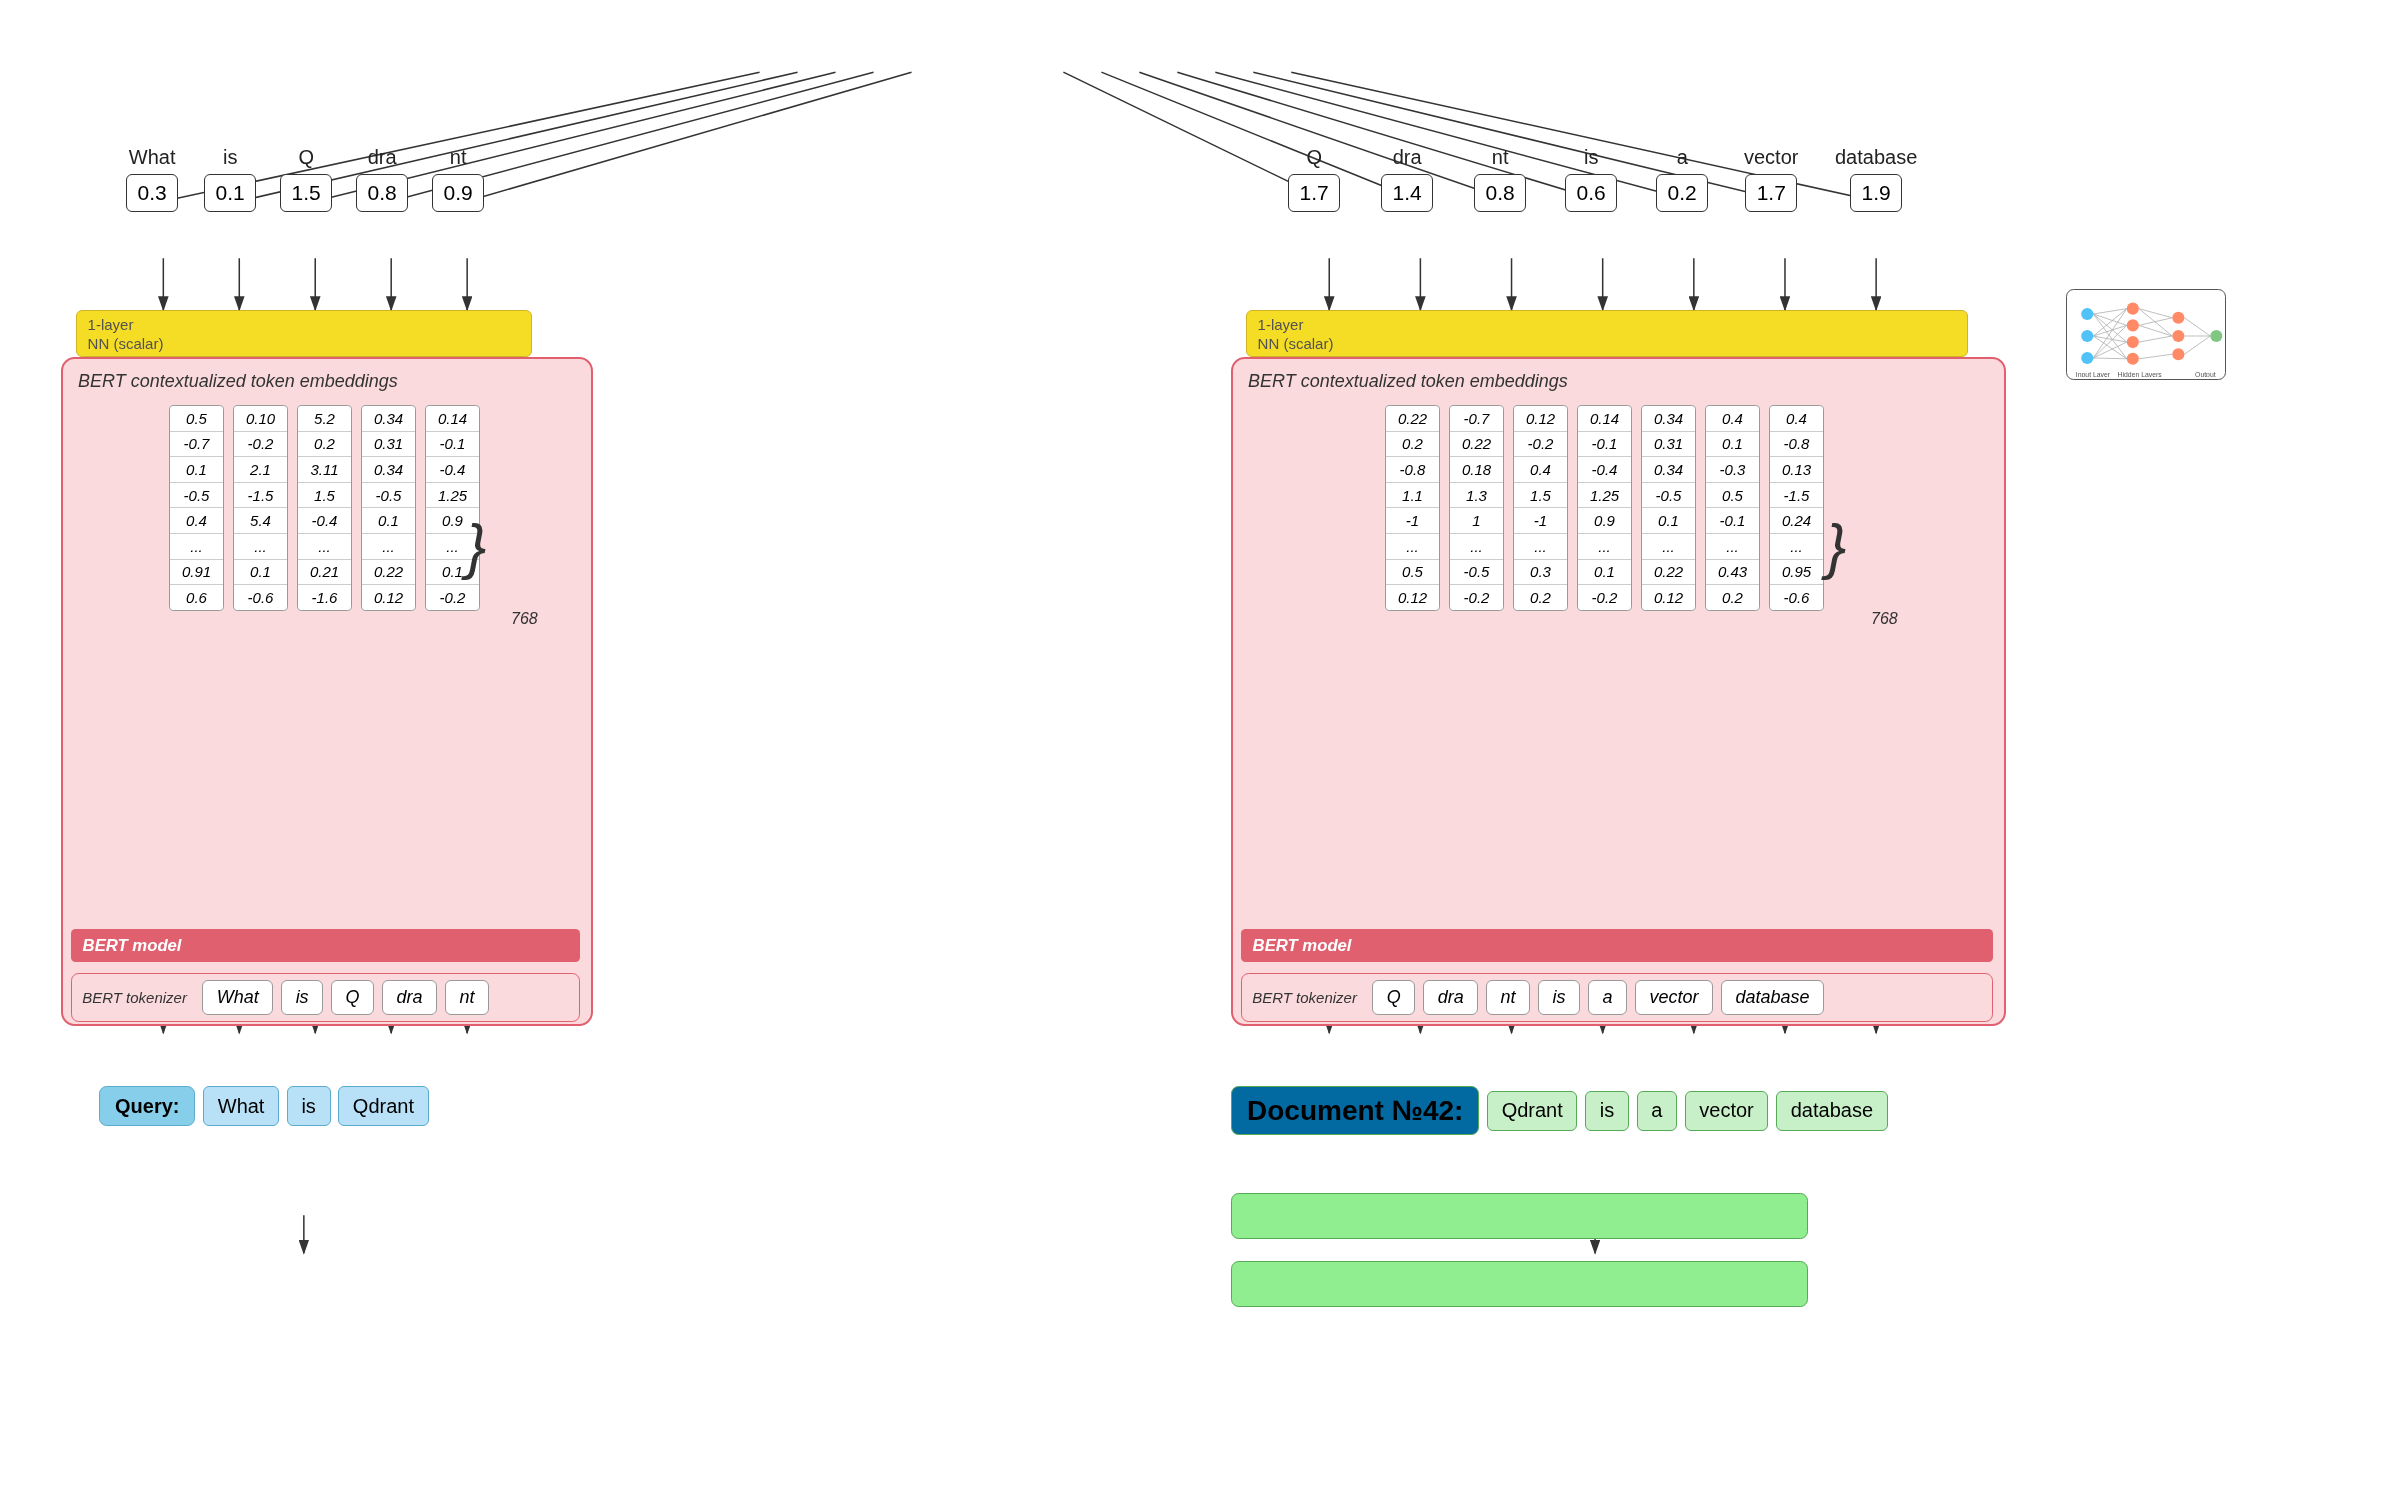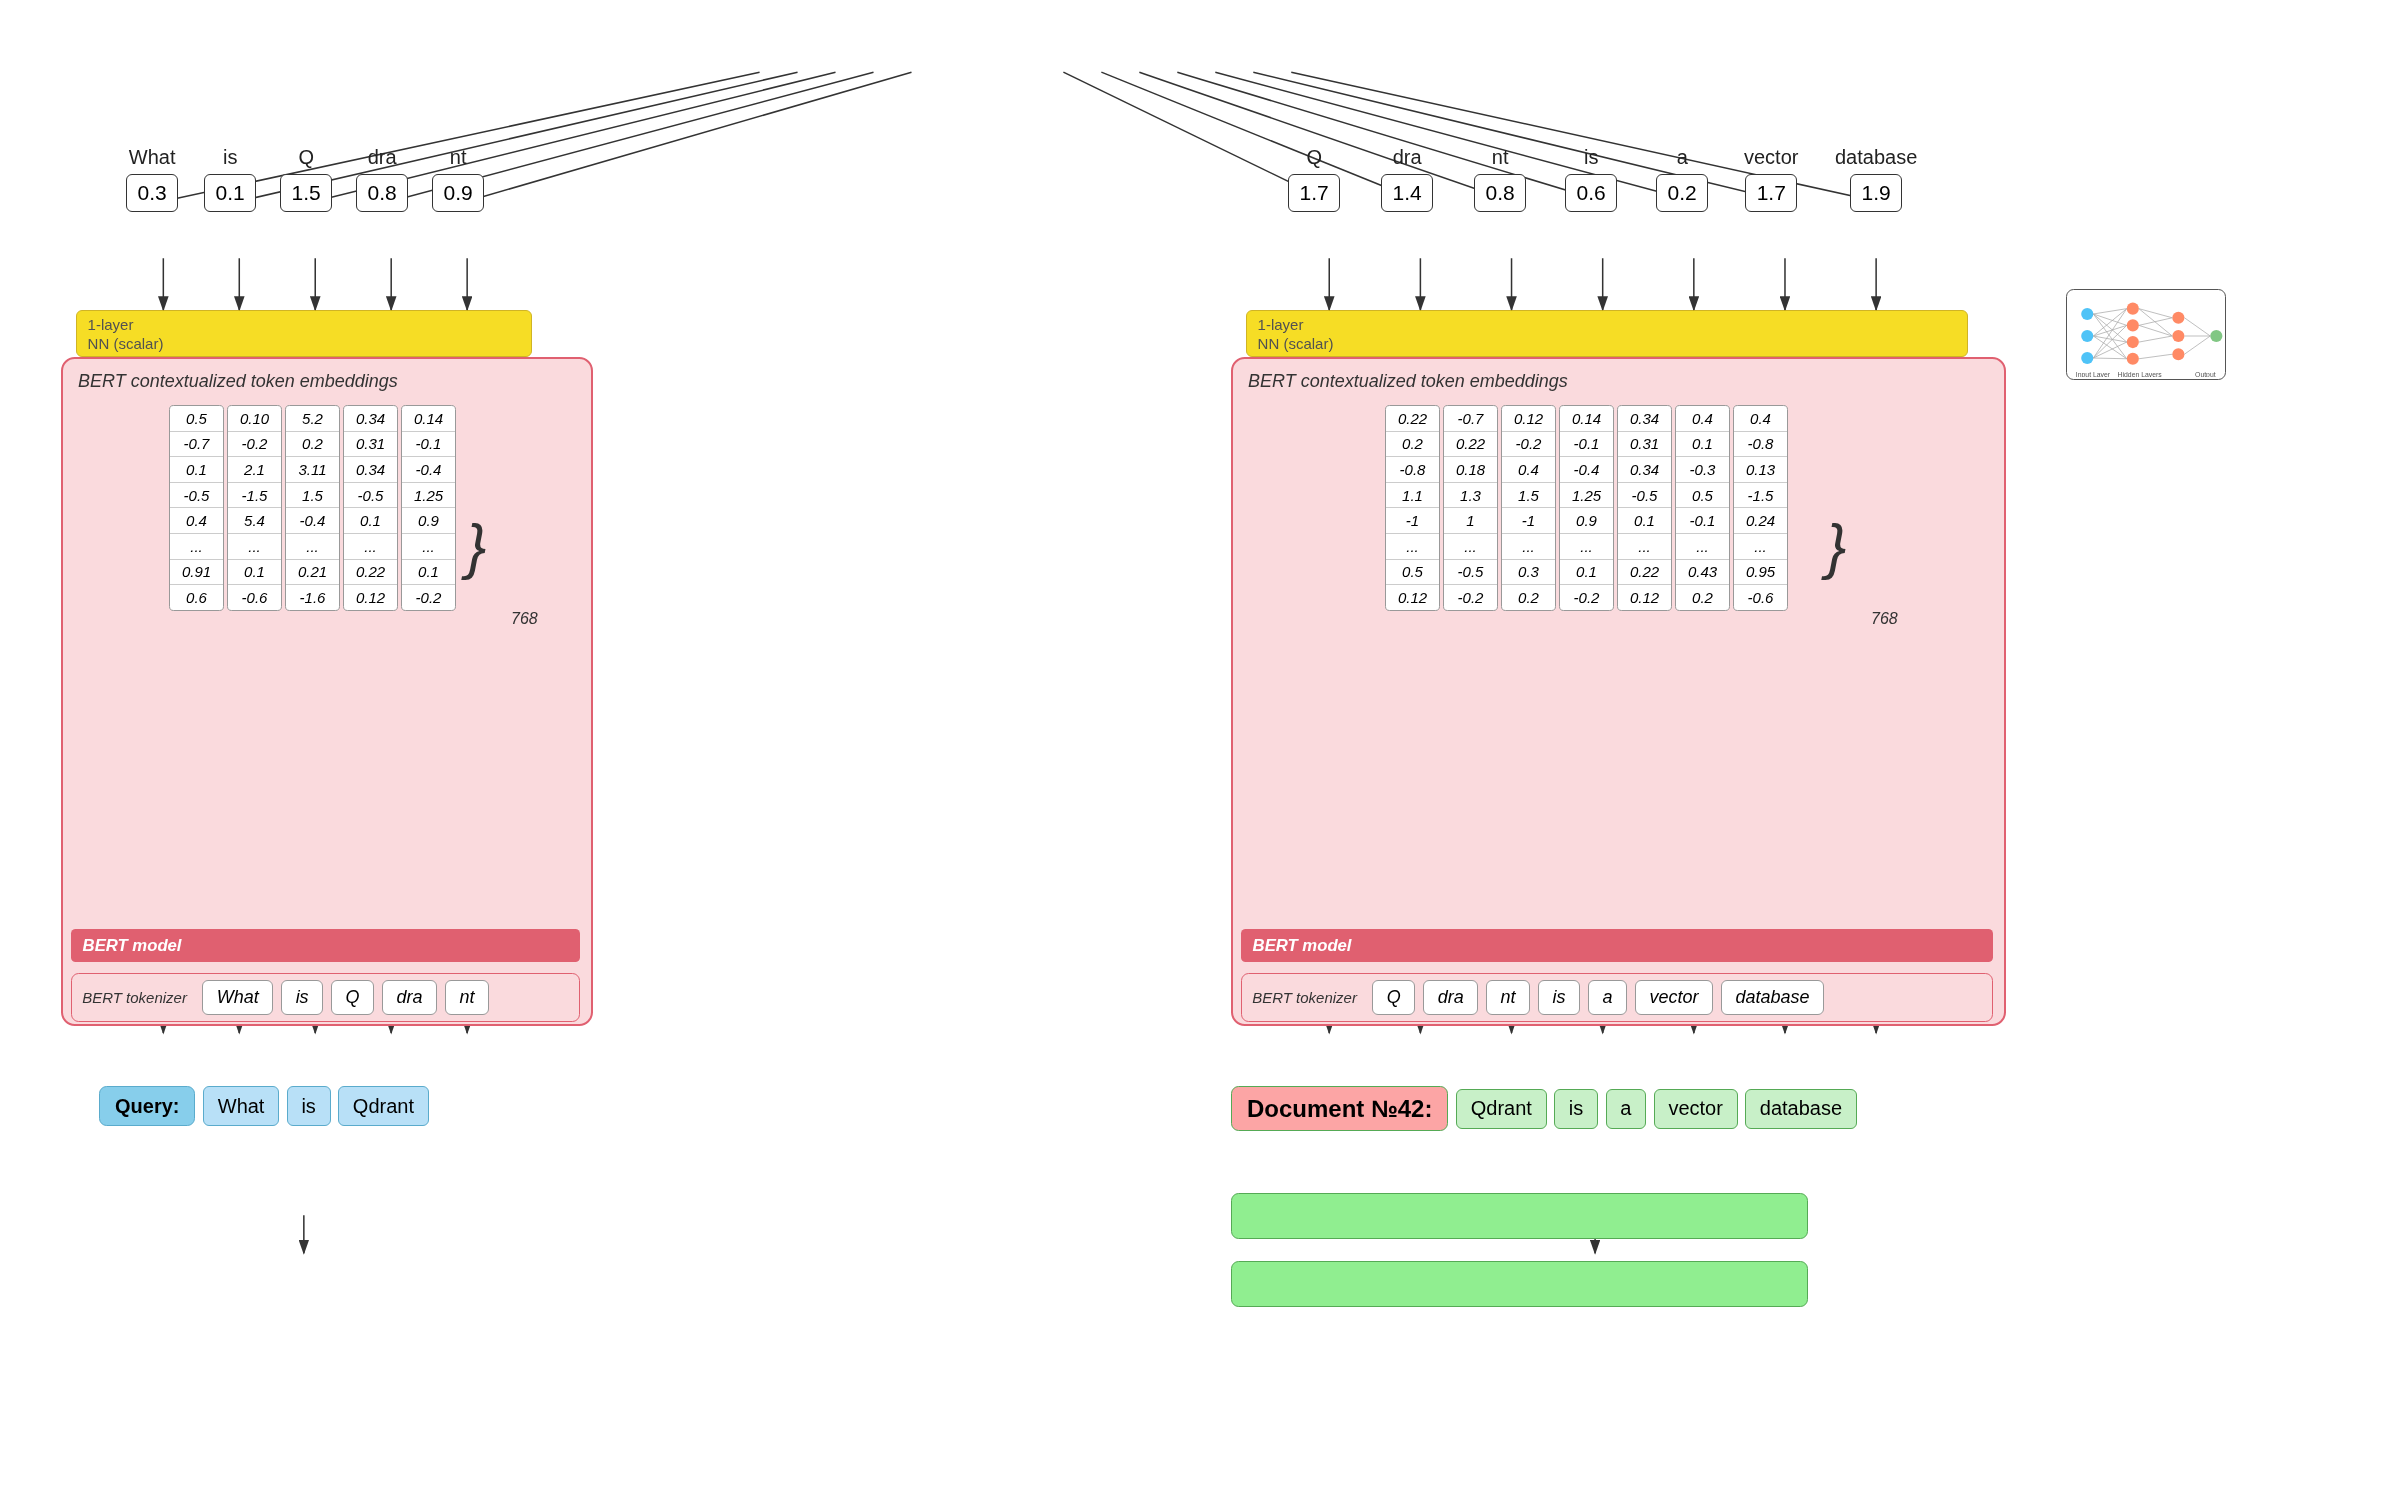--- a/index.html
+++ b/index.html
@@ -85,21 +85,21 @@
       position: absolute;
       font-size: 18px;
       color: #333;
       left: 15px;
     }
 
     
     .embeddings-area {
       position: absolute;
       display: flex;
-      gap: 3px;
+      gap: 9px;
     }
 
     
     .embed-col {
       display: flex;
       flex-direction: column;
       border: 1.5px solid #999;
       border-radius: 4.6px;
       background: #fff;
       overflow: hidden;
@@ -178,25 +178,25 @@
       font-weight: bold;
     }
     .query-token {
       background: #b8e0f7;
       border: 1.5px solid #5aabcc;
       border-radius: 6px;
       padding: 7.6px 13.7px;
       font-size: 20px;
     }
     .doc-label {
-      background: #fca5a5;
+      background: #0369a1;
       border: 1.5px solid #55aa55;
       border-radius: 7.6px;
       padding: 7.6px 15px;
-      font-size: 24px;
+      font-size: 28px;
       font-weight: bold;
     }
     .doc-token {
       background: #c8f0c8;
       border: 1.5px solid #55aa55;
       border-radius: 6px;
       padding: 7.6px 13.7px;
       font-size: 20px;
     }
     .doc-bar {

